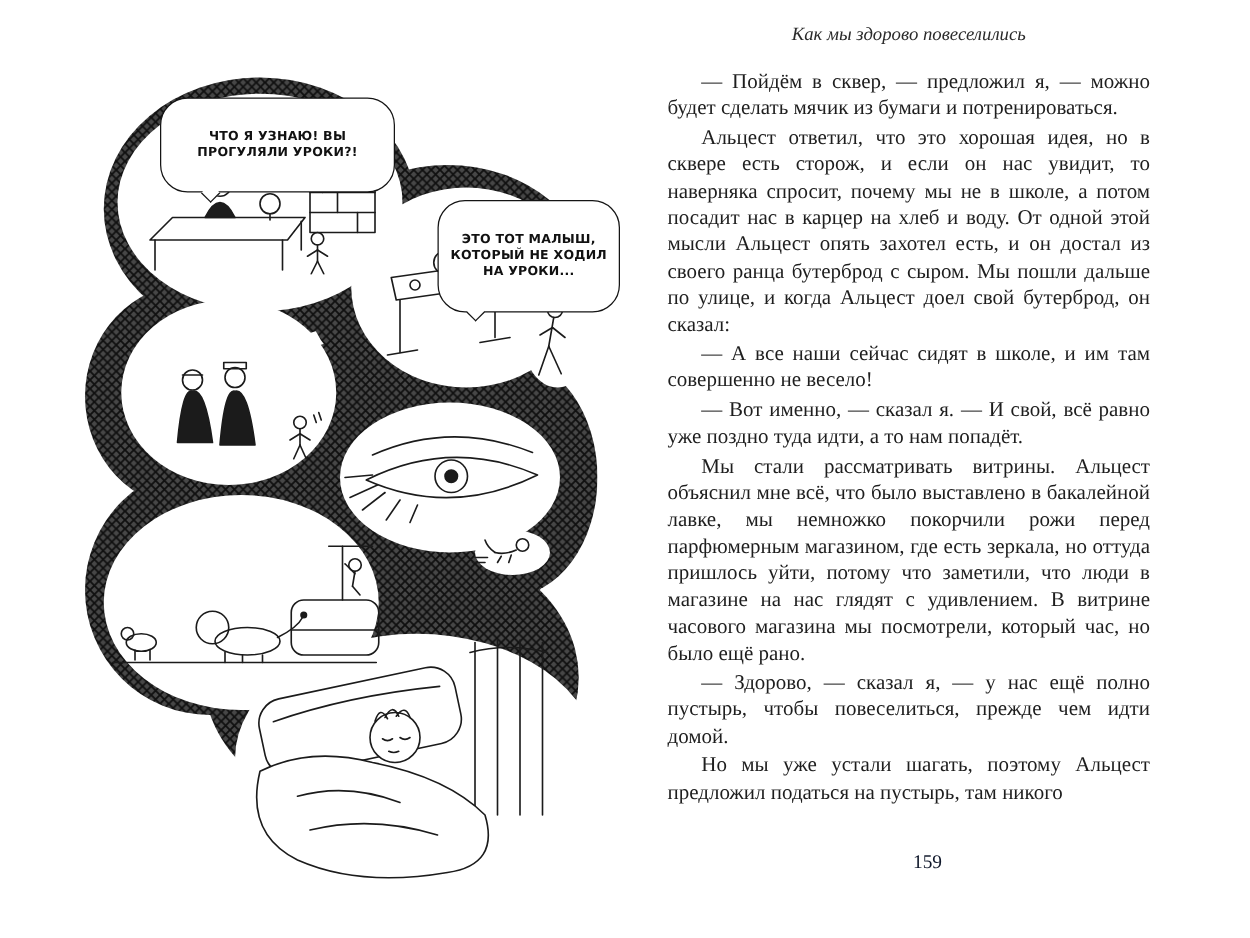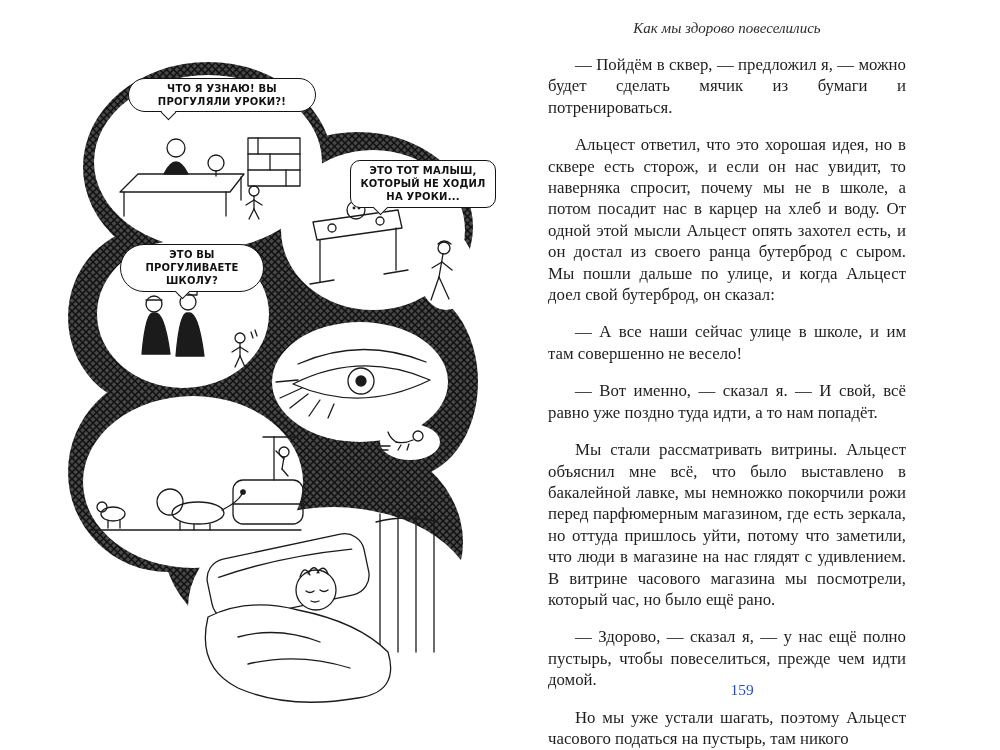--- a/index.html
+++ b/index.html
@@ -4,39 +4,39 @@
 <style>
   html,body{margin:0;padding:0;background:#ffffff;}
   .page{position:relative;width:1000px;height:750px;background:#ffffff;overflow:hidden;
         font-family:"Liberation Serif", serif;}
 
   
   .illustration{position:absolute;left:58px;top:52px;width:420px;height:668px;}
   .illustration svg{position:absolute;left:0;top:0;}
 
   .bubble{position:absolute;background:#fff;border:1.6px solid #141414;border-radius:16px;
-          padding:3px 9px;font-family:"DejaVu Sans", sans-serif;font-size:10px;font-weight:bold;
+          padding:24px 9px;font-family:"DejaVu Sans", sans-serif;font-size:10px;font-weight:bold;
           line-height:1.32;text-align:center;color:#111;letter-spacing:.2px;z-index:3;}
   .bubble::after{content:"";position:absolute;width:10px;height:10px;background:#fff;
           border-right:1.6px solid #141414;border-bottom:1.6px solid #141414;
           transform:rotate(45deg);bottom:-6.5px;left:34px;}
   .bubble-1{left:70px;top:26px;width:168px;border-radius:22px;}
-  .bubble-2{left:292px;top:108px;width:126px;border-radius:10px;}
+  .bubble-2{left:292px;top:108px;width:126px;border-radius:22px;}
   .bubble-2::after{left:24px;}
   .bubble-3{left:62px;top:192px;width:124px;border-radius:26px;}
   .bubble-3::after{left:56px;}
 
   
   .text-col{position:absolute;left:532px;top:20px;width:390px;color:#1d1d1d;}
   .running-header{text-align:center;font-style:italic;font-size:15px;color:#2b2b2b;
                   margin:0 0 17px 0;}
-  .story p{margin:16px;font-size:16.8px;line-height:21.4px;text-align:justify;text-indent:27px;
+  .story p{margin:2px;font-size:16.8px;line-height:21.4px;text-align:justify;text-indent:27px;
            color:#1e1e1e;}
   .page-number{position:absolute;left:547px;top:681px;width:390px;text-align:center;
-               font-size:15.5px;color:#1d4ed8;}
+               font-size:15.5px;color:#0f172a;}
 </style>
 </head>
 <body>
 
 <div class="page">
 
   <div class="illustration">
 
     <svg width="420" height="668" viewBox="0 0 420 668">
       <defs>
@@ -194,30 +194,29 @@
           <path d="M253,549 Q257,551 261,549"></path>
           <path d="M150,565 Q190,545 240,558 Q300,570 330,600 Q342,640 300,646 Q230,658 180,636 Q138,615 150,565 Z" fill="#ffffff"></path>
           <path d="M180,585 Q220,574 262,590"></path>
           <path d="M190,612 Q240,600 292,616"></path>
         </g>
       </g>
     </svg>
 
     <div class="bubble bubble-1">ЧТО Я УЗНАЮ! ВЫ ПРОГУЛЯЛИ УРОКИ?!</div>
     <div class="bubble bubble-2">ЭТО ТОТ МАЛЫШ, КОТОРЫЙ НЕ ХОДИЛ НА УРОКИ...</div>
-    <div class="bubble bubble-3">ЭТО ВЫ ПРОГУЛИВАЕТЕ ШКОЛУ?</div>
   </div>
 
   <div class="text-col">
     <div class="running-header">Как мы здорово повеселились</div>
     <div class="story">
       <p>— Пойдём в сквер, — предложил я, — можно будет сделать мячик из бумаги и потренироваться.</p>
       <p>Альцест ответил, что это хорошая идея, но в сквере есть сторож, и если он нас увидит, то наверняка спросит, почему мы не в школе, а потом посадит нас в карцер на хлеб и воду. От одной этой мысли Альцест опять захотел есть, и он достал из своего ранца бутерброд с сыром. Мы пошли дальше по улице, и когда Альцест доел свой бутерброд, он сказал:</p>
-      <p>— А все наши сейчас улице в школе, и им там совершенно не весело!</p>
+      <p>— А все наши сейчас сидят в школе, и им там совершенно не весело!</p>
       <p>— Вот именно, — сказал я. — И свой, всё равно уже поздно туда идти, а то нам попадёт.</p>
       <p>Мы стали рассматривать витрины. Альцест объяснил мне всё, что было выставлено в бакалейной лавке, мы немножко покорчили рожи перед парфюмерным магазином, где есть зеркала, но оттуда пришлось уйти, потому что заметили, что люди в магазине на нас глядят с удивлением. В витрине часового магазина мы посмотрели, который час, но было ещё рано.</p>
       <p>— Здорово, — сказал я, — у нас ещё полно пустырь, чтобы повеселиться, прежде чем идти домой.</p>
-      <p>Но мы уже устали шагать, поэтому Альцест часового податься на пустырь, там никого</p>
+      <p>Но мы уже устали шагать, поэтому Альцест предложил податься на пустырь, там никого</p>
     </div>
   </div>
 
   <div class="page-number">159</div>
 </div>
 
 </body></html>

